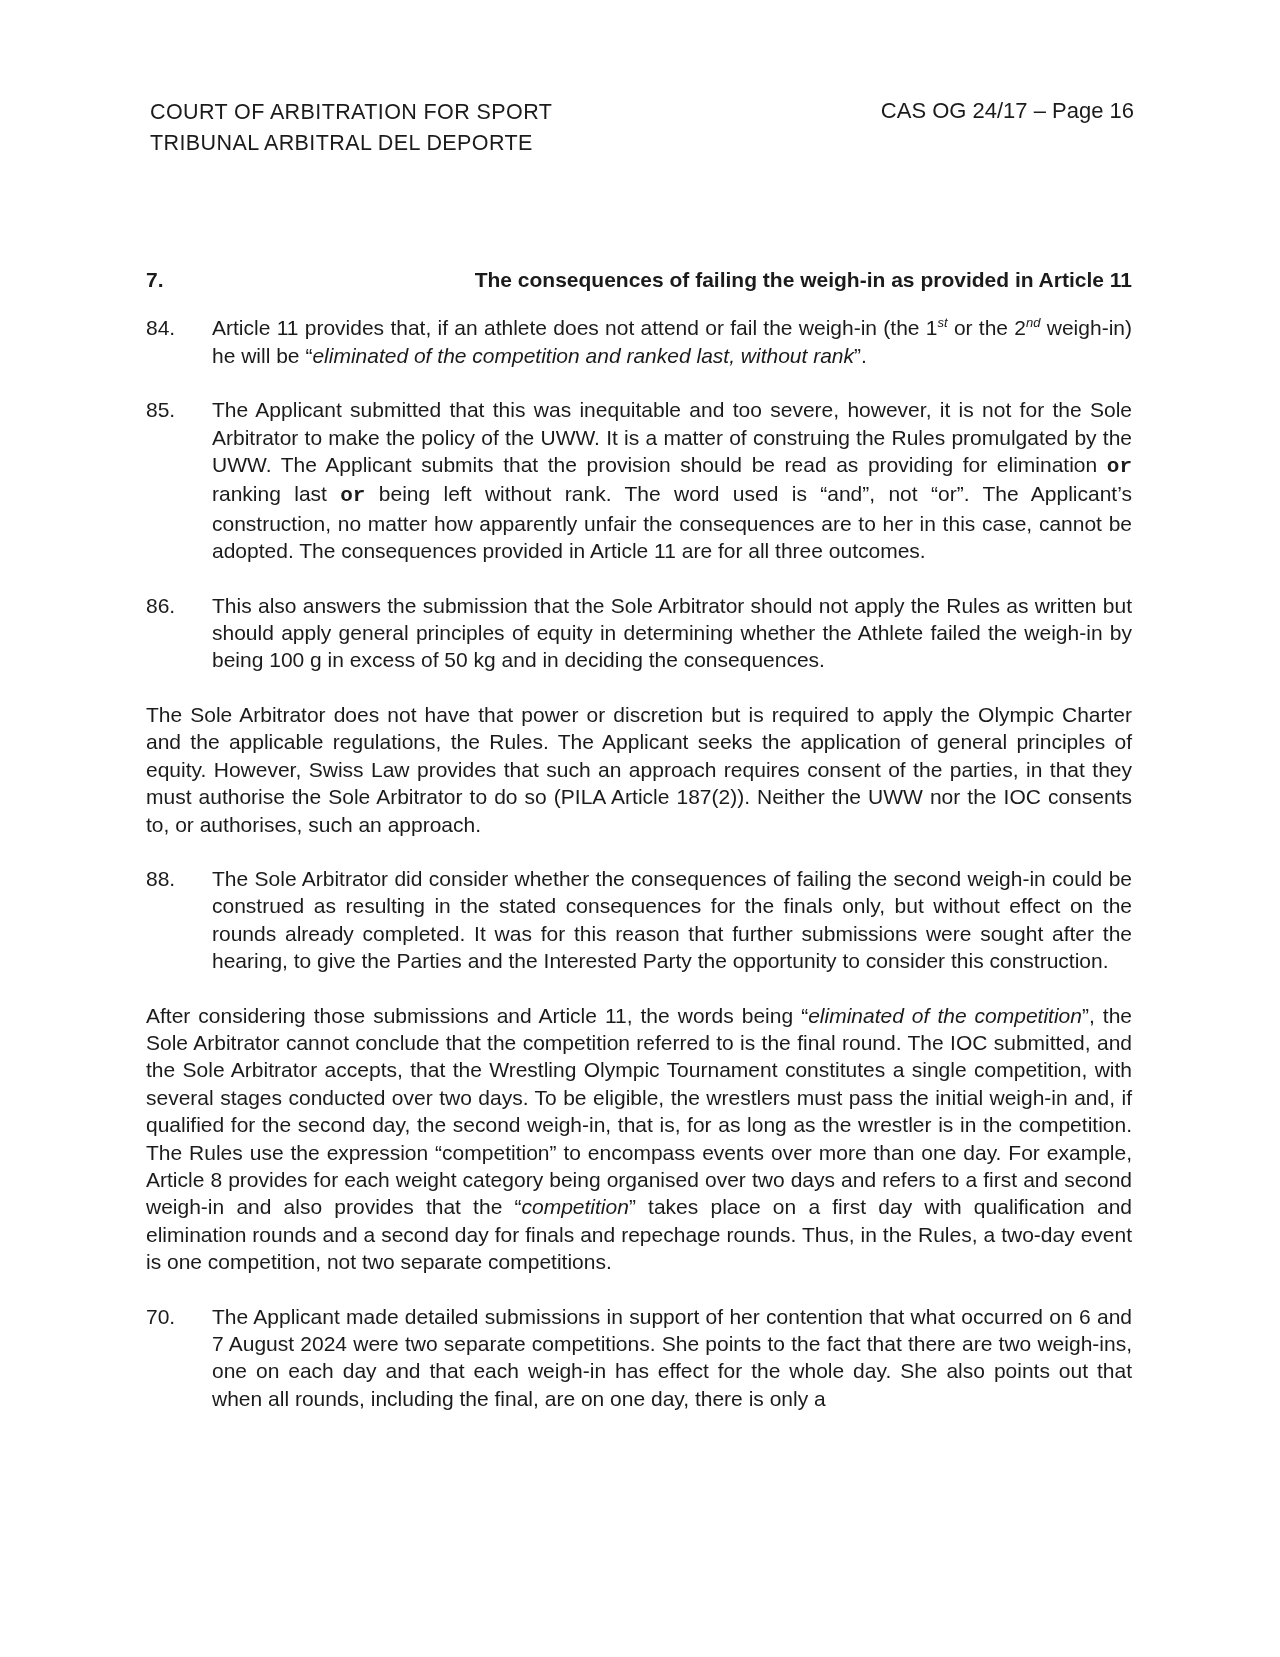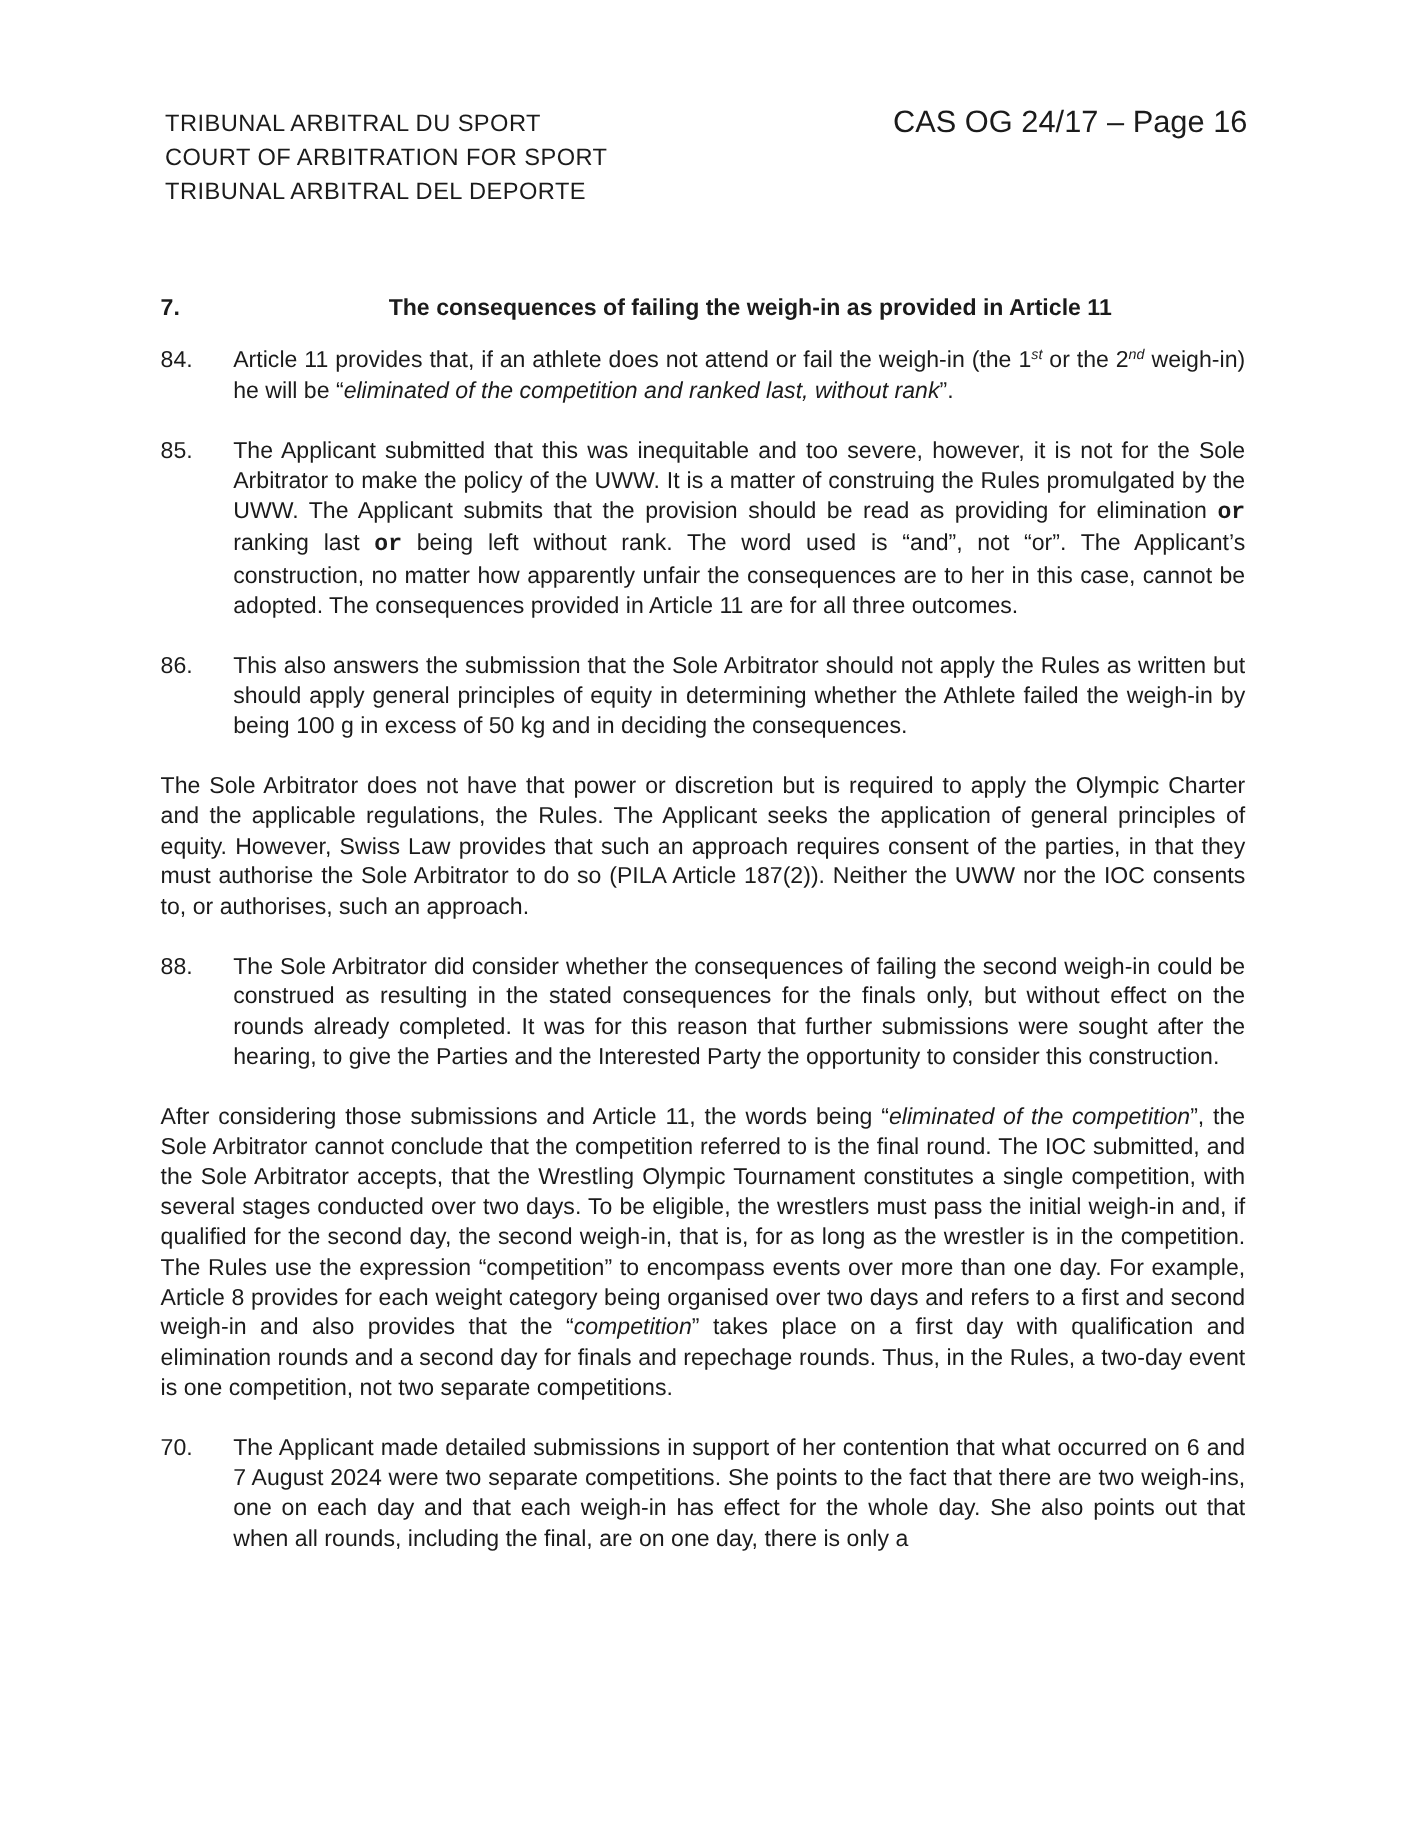--- a/index.html
+++ b/index.html
@@ -25,21 +25,21 @@
     justify-content: space-between;
     align-items: flex-start;
   }
   .org-names div {
     font-size: 21.5px;
     line-height: 31px;
     letter-spacing: 0.4px;
     white-space: nowrap;
   }
   .case-ref {
-    font-size: 28px;
+    font-size: 22px;
     line-height: 24px;
     padding-top: 2px;
     white-space: nowrap;
   }
   .content {
     position: absolute;
     top: 266px;
     left: 146px;
     width: 986px;
   }
@@ -55,40 +55,39 @@
   }
   .para .body {
     flex: 1;
     text-align: justify;
   }
   .para.heading {
     font-weight: bold;
     margin-bottom: 21px;
   }
   .para.heading .body {
-    text-align: center;
+    text-align: right;
     margin-left: 20px;
   }
   .body b { font-weight: bold; font-family: Liberation Mono, monospace; }
   .body i { }
   .body sup {
     font-size: 13px;
     line-height: 0;
     vertical-align: super;
     font-style: italic;
   }
 </style>
 </head>
 <body>
 
 <div class="page">
 
   <header class="letterhead">
     <div class="org-names">
-      <div>TRIBUNAL ARBITRAL DU SPORT</div>
       <div>COURT OF ARBITRATION FOR SPORT</div>
       <div>TRIBUNAL ARBITRAL DEL DEPORTE</div>
     </div>
     <div class="case-ref">CAS OG 24/17 – Page 16</div>
   </header>
 
   <main class="content">
     <div class="para heading">
       <div class="num">7.</div>
       <div class="body">The consequences of failing the weigh-in as provided in Article 11</div>

